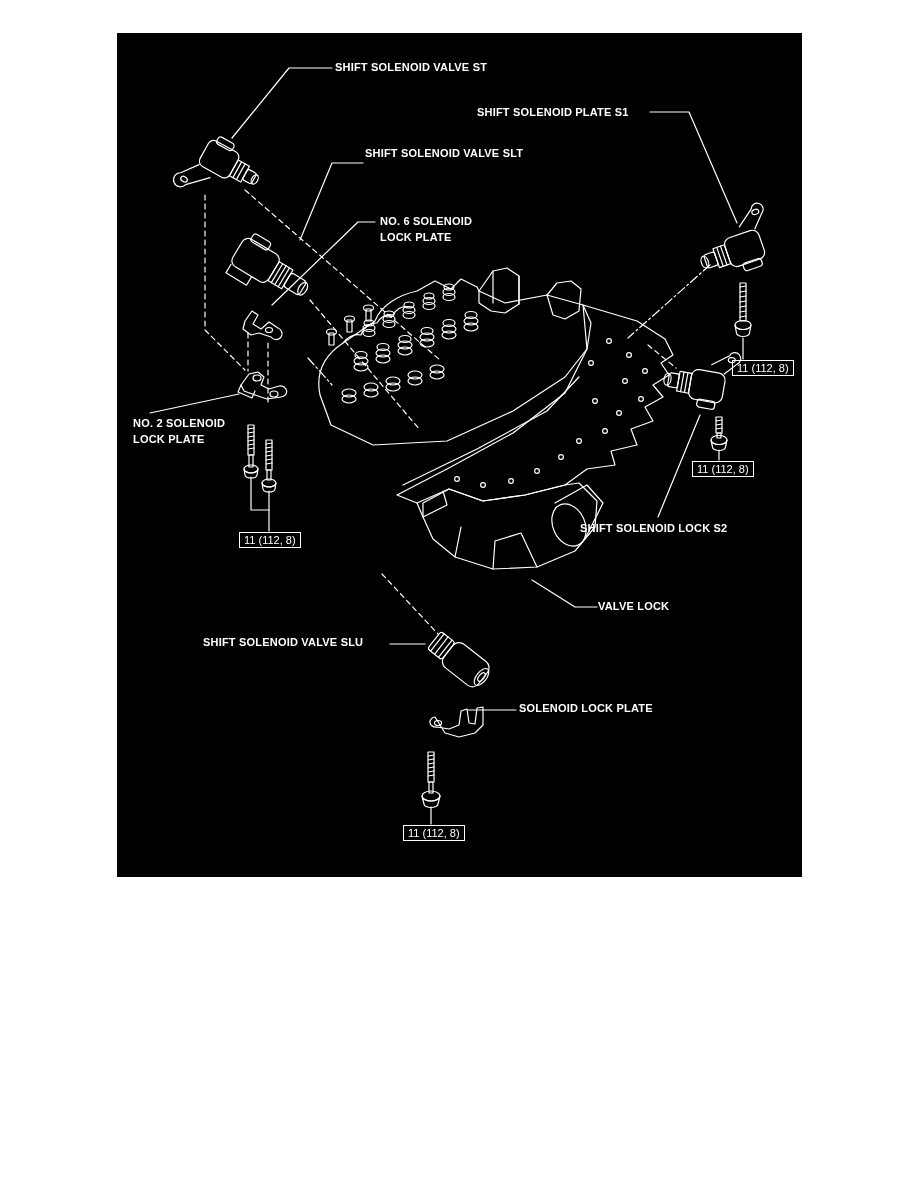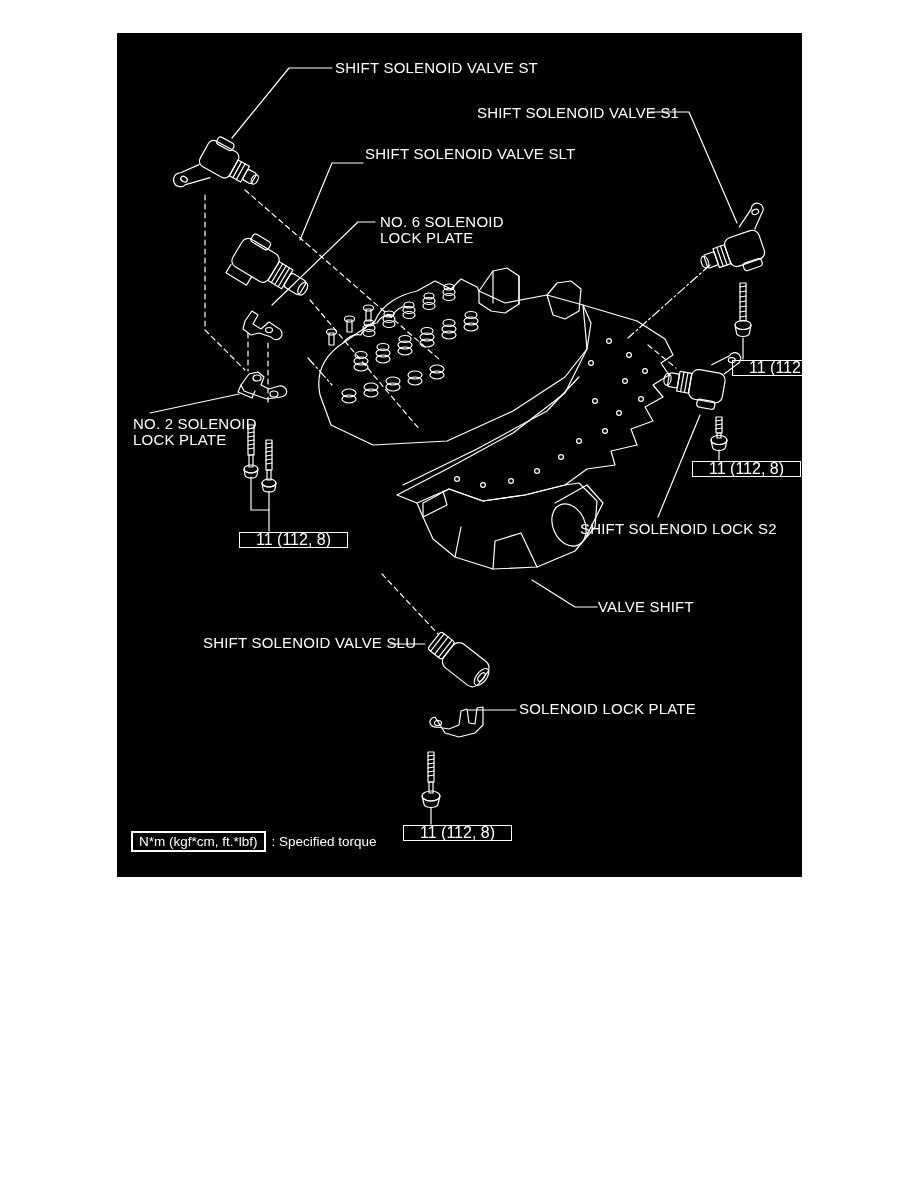--- a/index.html
+++ b/index.html
@@ -1,23 +1,23 @@
 <!DOCTYPE html>
 <html><head>
 <meta charset="utf-8">
 <style>
   html,body{margin:0;padding:0;background:#ffffff;}
   .page{position:relative;width:918px;height:1188px;background:#ffffff;overflow:hidden;
         font-family:"Liberation Sans", sans-serif;}
   .figure{position:absolute;left:117px;top:33px;width:685px;height:844px;background:#000;}
   .art{position:absolute;left:0;top:0;width:685px;height:844px;}
-  .lbl{position:absolute;color:#fff;font-size:15px;line-height:15.5px;white-space:nowrap;
-       letter-spacing:.2px;}
-  .torque-box{position:absolute;color:#fff;font-size:16px;line-height:14px;height:14px;
-       border:1.5px solid #fff;padding:0 16px;white-space:nowrap;text-align:left;}
+  .lbl{position:absolute;color:#fff;font-size:11px;line-height:15.5px;white-space:nowrap;
+       letter-spacing:.2px;font-weight:bold;}
+  .torque-box{position:absolute;color:#fff;font-size:11px;line-height:14px;height:14px;
+       border:1.5px solid #fff;padding:0 4px;white-space:nowrap;text-align:left;}
   .legend{position:absolute;left:14px;top:798px;display:flex;align-items:center;gap:6px;
        color:#fff;font-size:13.5px;white-space:nowrap;}
   .legend-box{border:2px solid #fff;padding:1px 6px;}
 </style>
 </head>
 <body>
 
 <div class="page">
   <div class="figure">
 
@@ -313,42 +313,38 @@
         <line x1="311" y1="739" x2="317" y2="738"></line>
           <line x1="311" y1="743" x2="317" y2="742"></line>
         <rect x="312" y="749" width="4" height="11"></rect>
         <ellipse cx="314" cy="763" rx="9" ry="5"></ellipse>
         <path d="M305,763 a9,5 0 0 0 18,0 l-2,8 a7,3.5 0 0 1 -14,0 z"></path>
       </g>
       <line x1="314" y1="774" x2="314" y2="791"></line>
     </svg>
 
     <div class="lbl" style="left:218px;top:27px;">SHIFT SOLENOID VALVE ST</div>
-    <div class="lbl" style="left:360px;top:72px;">SHIFT SOLENOID VALVE S1</div>
+    <div class="lbl" style="left:360px;top:72px;">SHIFT SOLENOID PLATE S1</div>
     <div class="lbl" style="left:248px;top:113px;">SHIFT SOLENOID VALVE SLT</div>
 
     <div class="lbl" style="left:263px;top:181px;">
       <div>NO. 6 SOLENOID</div>
       <div>LOCK PLATE</div>
     </div>
 
     <div class="lbl" style="left:16px;top:383px;">
       <div>NO. 2 SOLENOID</div>
       <div>LOCK PLATE</div>
     </div>
 
     <div class="lbl" style="left:463px;top:488px;">SHIFT SOLENOID LOCK S2</div>
-    <div class="lbl" style="left:481px;top:566px;">VALVE SHIFT</div>
+    <div class="lbl" style="left:481px;top:566px;">VALVE LOCK</div>
     <div class="lbl" style="left:86px;top:602px;text-align:center;">SHIFT SOLENOID VALVE SLU</div>
     <div class="lbl" style="left:402px;top:668px;">SOLENOID LOCK PLATE</div>
 
     <div class="torque-box" style="left:615px;top:327px;">11 (112, 8)</div>
     <div class="torque-box" style="left:575px;top:428px;">11 (112, 8)</div>
     <div class="torque-box" style="left:122px;top:499px;">11 (112, 8)</div>
     <div class="torque-box" style="left:286px;top:792px;">11 (112, 8)</div>
 
-    <div class="legend">
-      <span class="legend-box">N*m (kgf*cm, ft.*lbf)</span>
-      <span>: Specified torque</span>
-    </div>
 
   </div>
 </div>
 
 </body></html>

